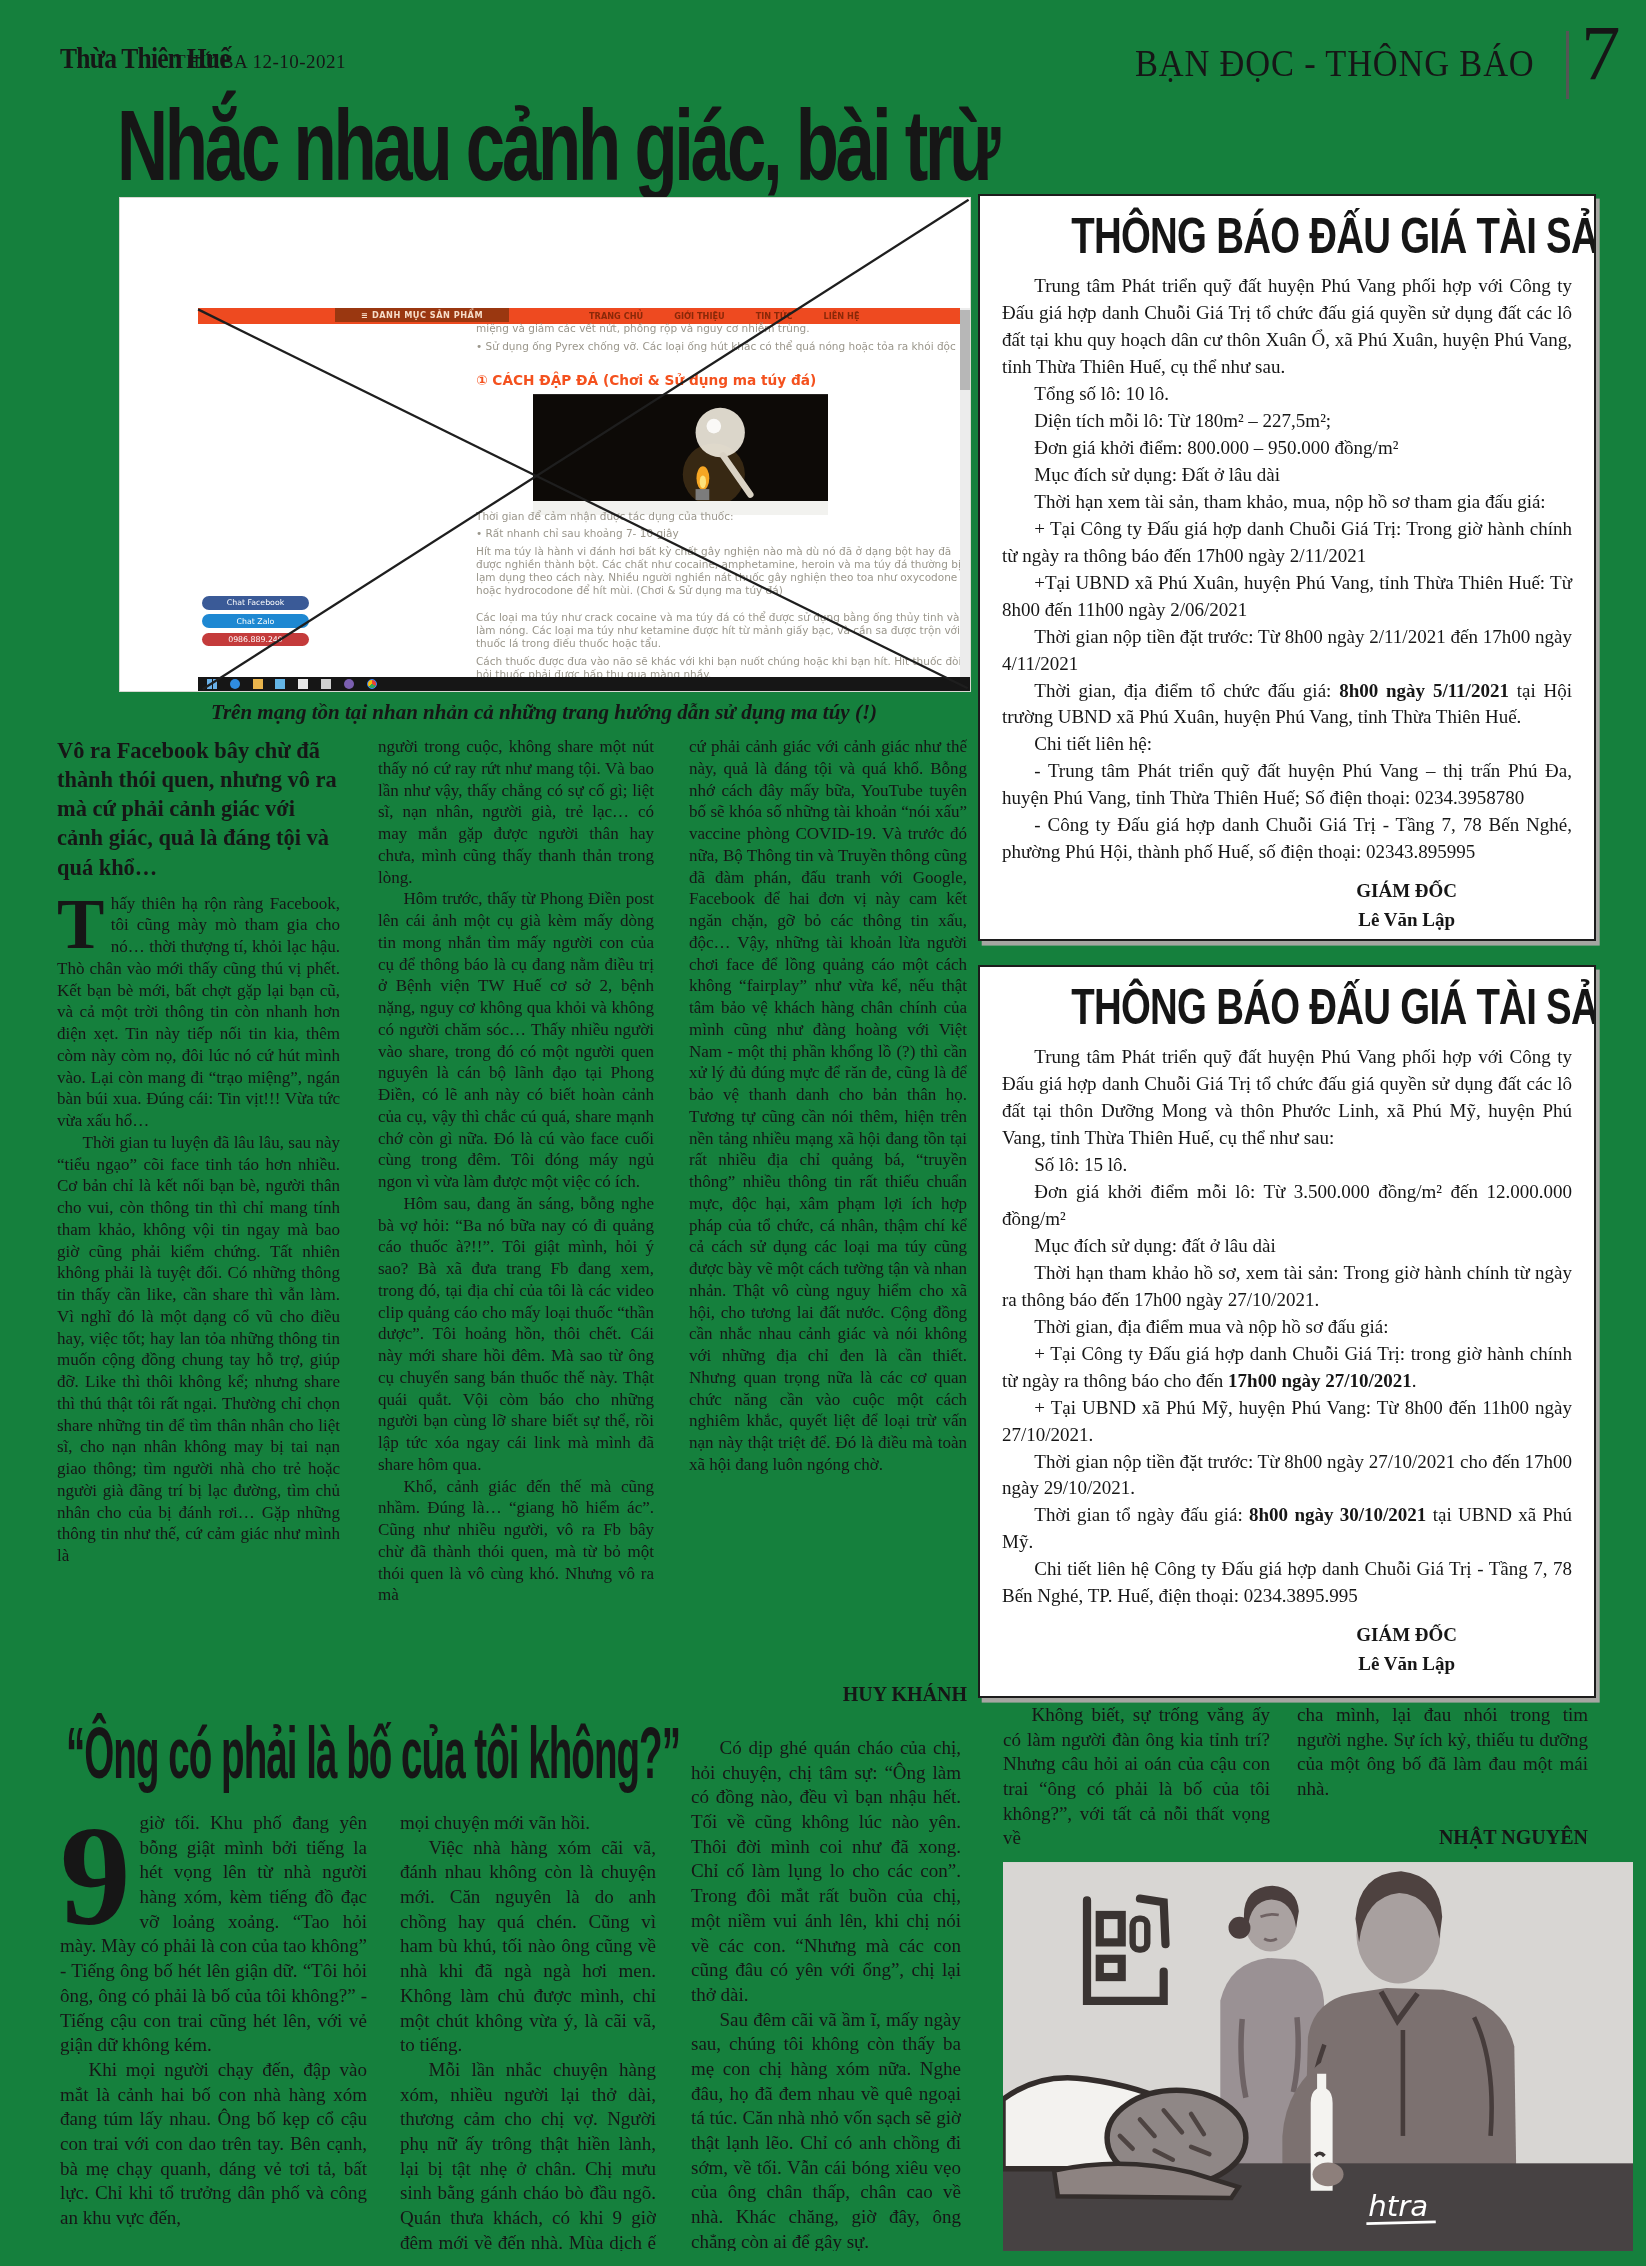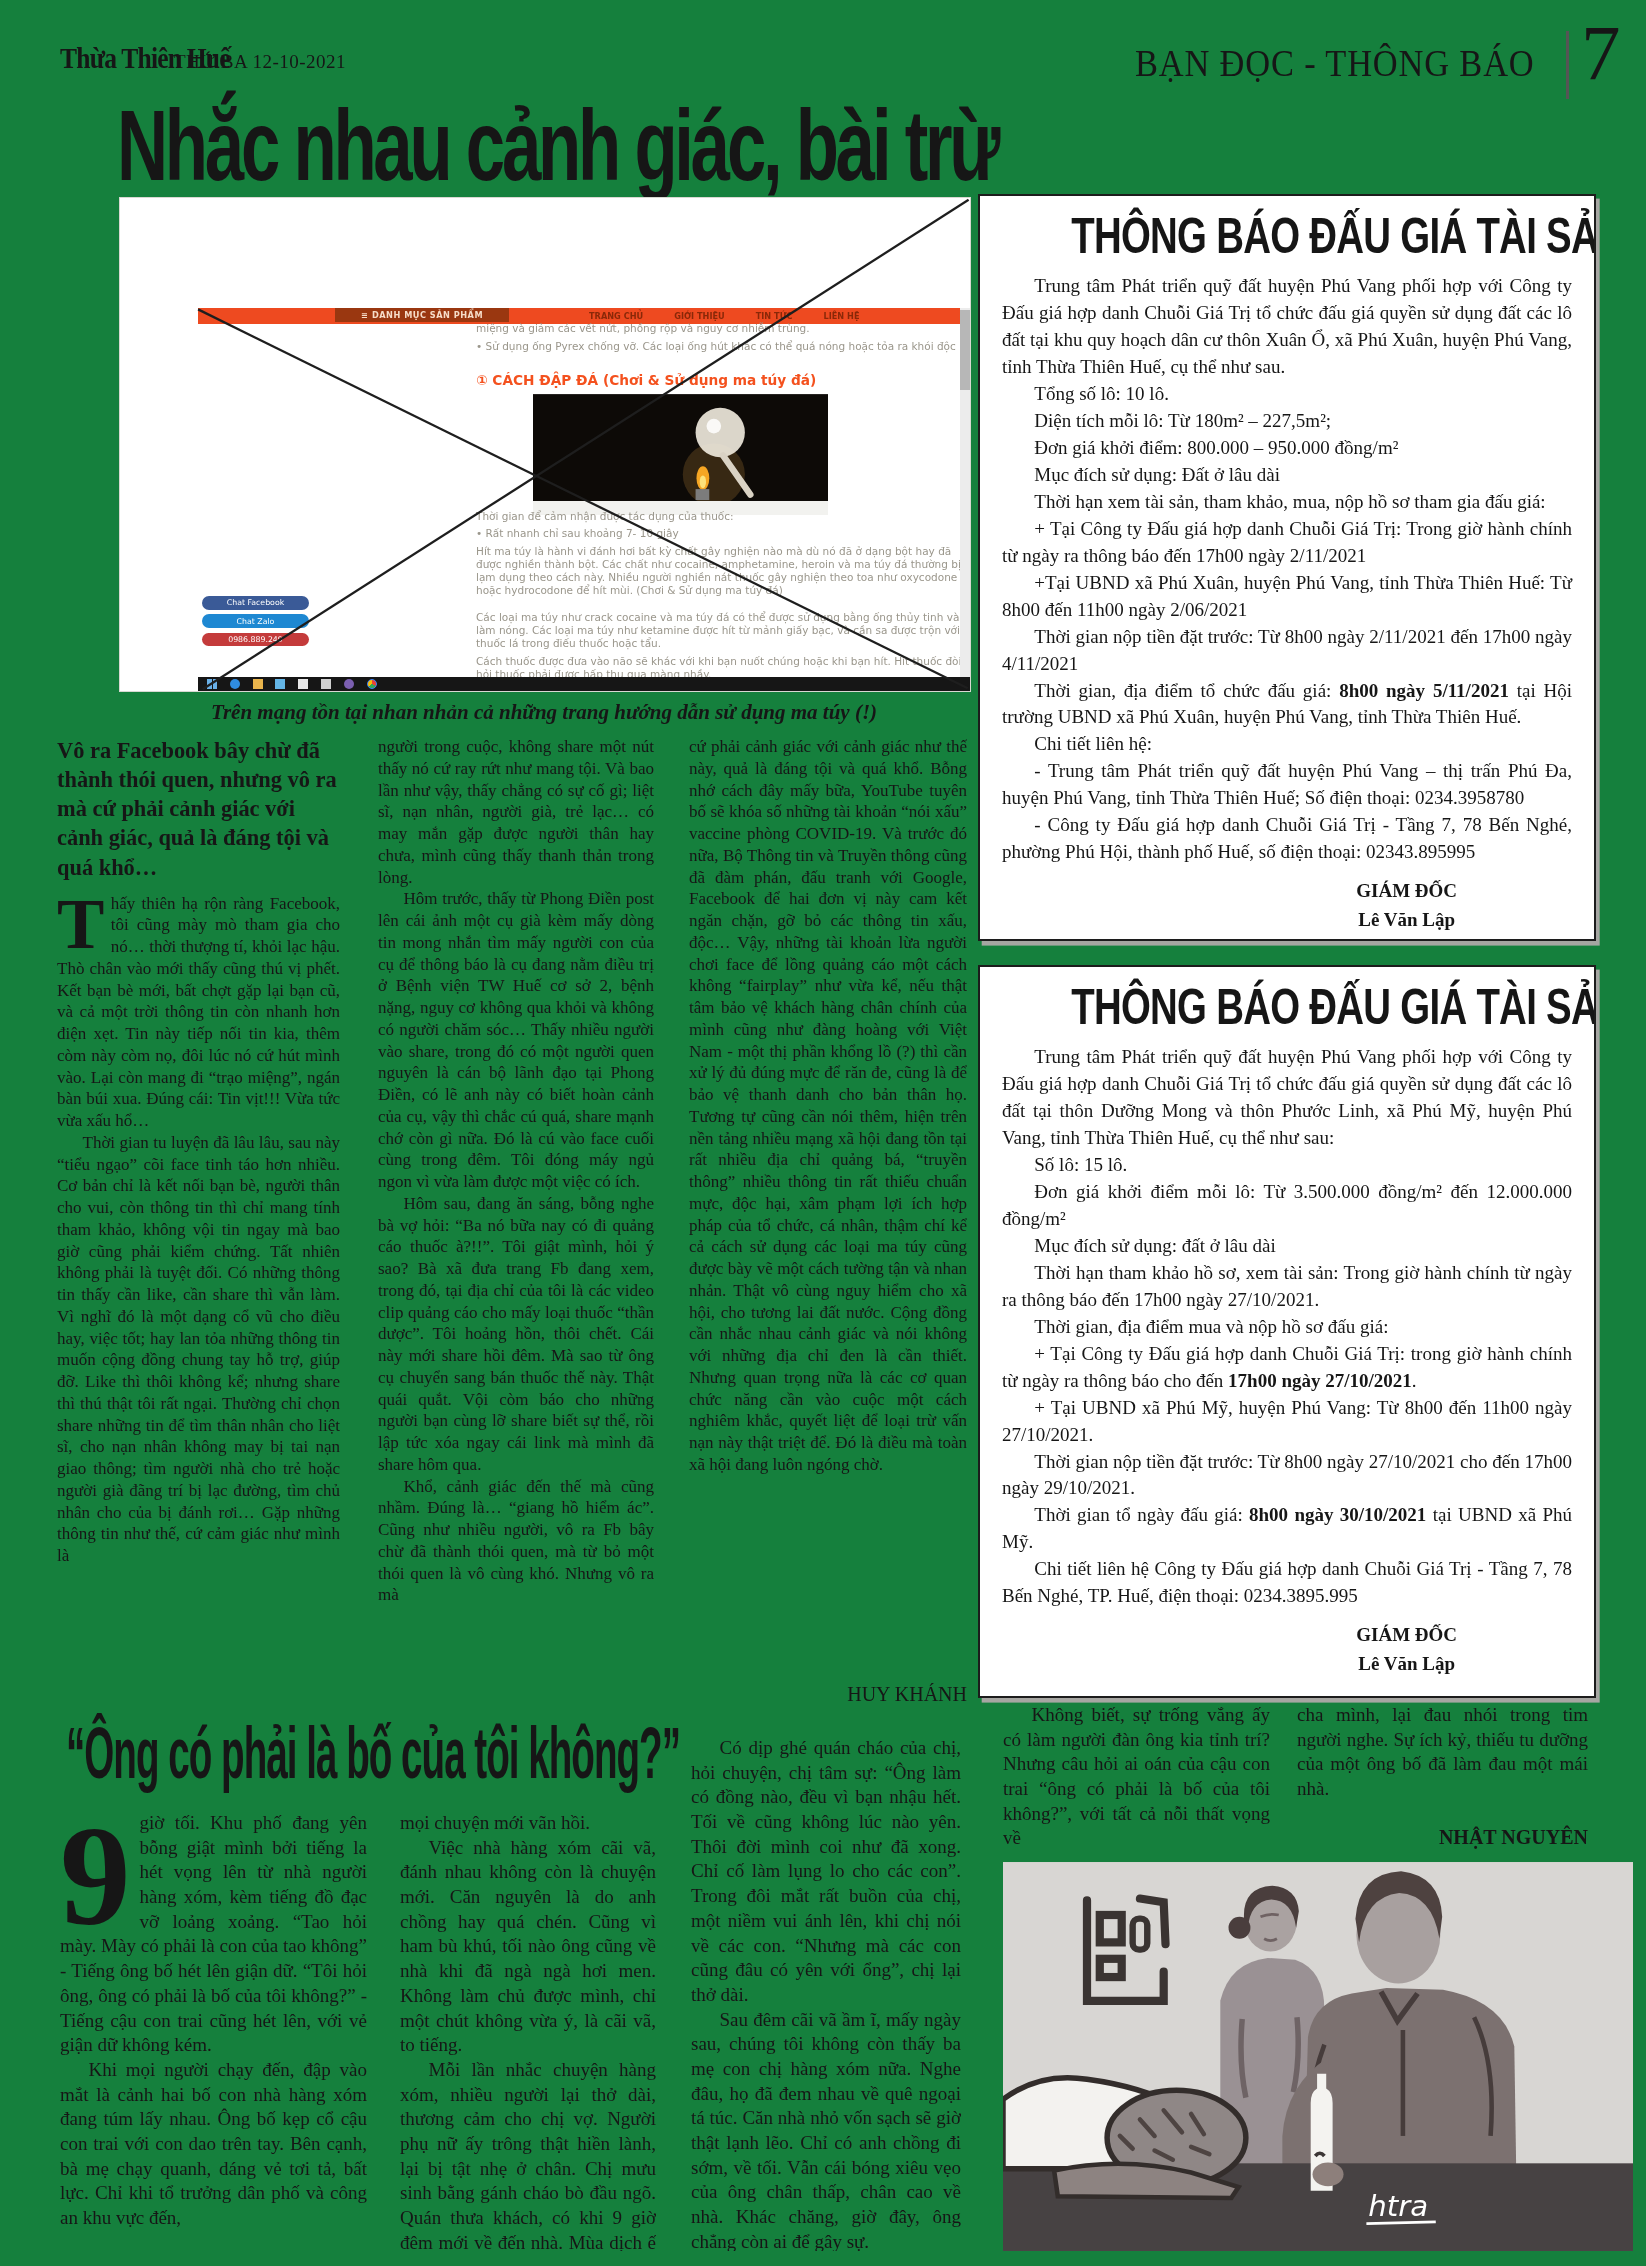--- a/index.html
+++ b/index.html
@@ -50,21 +50,21 @@
 
   
   .mcol{position:absolute;overflow:hidden;text-align:justify;font-size:17px;line-height:1.28;}
   .mcol p{margin:0;text-indent:1.5em;font-family:Liberation Serif, serif;}
   .mcol p.ni{text-indent:0;}
   #mcol1{left:57px;top:736px;width:283px;height:980px;}
   #mcol2{left:378px;top:736px;width:276px;height:980px;}
   #mcol3{left:689px;top:736px;width:278px;height:941px;}
   .lead{font-size:22.4px;font-weight:bold;line-height:1.3;text-align:left;margin-bottom:11px;}
   .dropT{float:left;font-size:71px;line-height:.78;font-weight:bold;padding:4.6px 6.4px 0 0;}
-  #mbyline{left:689px;top:1683px;width:278px;text-align:right;font-weight:normal;font-size:20px;}
+  #mbyline{left:689px;top:1683px;width:278px;text-align:right;font-weight:bold;font-size:20px;}
 
   
   .notice{position:absolute;background:#fff;border:2.7px solid #1c1c1c;box-shadow:3.7px 4.6px 0 #a6a6a2;
           padding:7.3px 22px 0;box-sizing:border-box;overflow:hidden;}
   #notice1{left:978px;top:194px;width:618px;height:747px;}
   #notice2{left:978px;top:965px;width:618px;height:733px;}
   .ntitle{text-align:center;margin:3.7px 0 11px;}
   .ntitle span{display:inline-block;font-family:"Liberation Sans",sans-serif;font-weight:bold;
                font-size:48px;white-space:nowrap;letter-spacing:-0.9px;
                transform:scale(.80,1.05);transform-origin:center top;}

